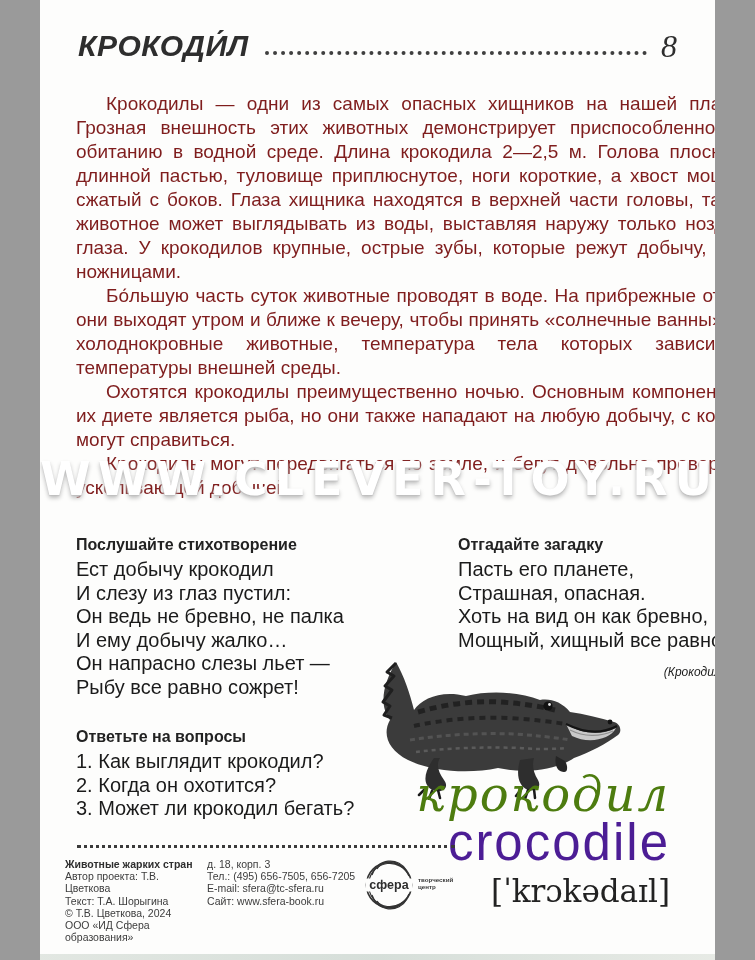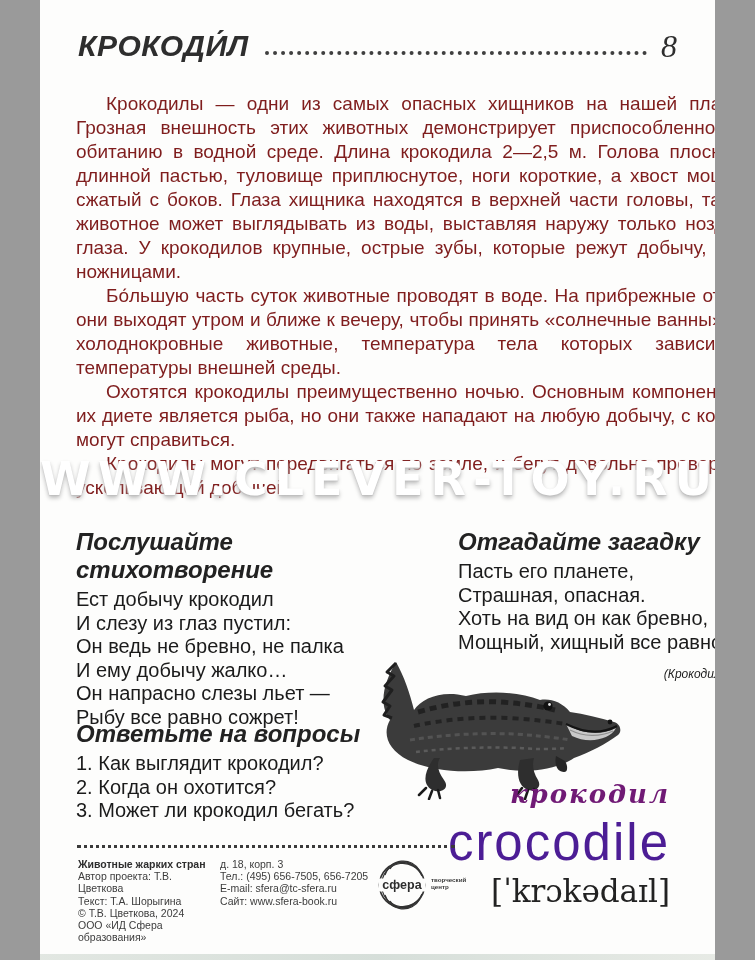--- a/index.html
+++ b/index.html
@@ -27,47 +27,47 @@
   }
   
   .watermark{
     position:absolute;top:452px;left:0;width:100%;text-align:center;
     font-family:"DejaVu Sans",sans-serif;font-weight:bold;font-size:46px;
     letter-spacing:7px;color:#ffffff;
     text-shadow:0 3px 4px #bcbcbc,0 1px 1px #d2d2d2;
     pointer-events:none;white-space:nowrap;
   }
   
-  .col-heading{font-size:24px;font-weight:bold;font-style:italic;color:#222;margin:8px 0 4px 0;}
+  .col-heading{font-size:16px;font-weight:bold;color:#222;margin:16px 0 4px 0;}
   .poem{position:absolute;top:520px;left:36px;width:360px;}
   .poem-line,.riddle-line,.question-item{font-size:20px;line-height:23.5px;color:#1b1b1b;}
   .riddle{position:absolute;top:520px;left:418px;width:312px;}
   .riddle-answer{
     font-size:12px;line-height:24px;font-style:italic;color:#1b1b1b;
     text-align:right;padding-right:42px;margin-top:8px;
   }
   
   .questions{position:absolute;top:712px;left:36px;width:370px;}
   
   .croc{position:absolute;left:330px;top:660px;width:264px;height:140px;}
   
   .vocab{position:absolute;top:772px;right:45px;text-align:right;}
   .vocab-ru{
-    font-family:"DejaVu Serif",serif;font-style:italic;font-size:26px;
-    letter-spacing:2px;color:#701a75;line-height:44px;font-weight:bold;
+    font-family:"DejaVu Serif",serif;font-style:italic;font-size:48px;
+    letter-spacing:2px;color:#4d7c0f;line-height:44px;
   }
   .vocab-en{
     font-size:51px;letter-spacing:2px;color:#4c1d95;line-height:54px;font-weight:normal;
   }
   .vocab-ipa{
     font-family:"DejaVu Serif",serif;font-size:31px;color:#222;line-height:42px;
   }
   
   .footer-rule{position:absolute;top:845px;left:37px;width:378px;border-top:3px dotted #3a3a3a;height:0;}
-  .footer{position:absolute;top:858px;left:38px;display:flex;}
+  .footer{position:absolute;top:858px;left:25px;display:flex;}
   .f-col{font-size:10.5px;line-height:12.2px;color:#3c3c3c;}
   .f-col.one{width:142px;}
   .f-col.two{width:152px;margin-left:0px;}
   .f-col .bold{font-weight:bold;color:#2e2e2e;}
   .logo-wrap{margin-left:4px;margin-top:0px;}
   .bottom-strip{
     position:absolute;left:0;right:0;bottom:0;height:6px;
     background:linear-gradient(to right,#dde3dd,#cfd9d3,#e3e7e1);opacity:.85;
   }
 </style>

